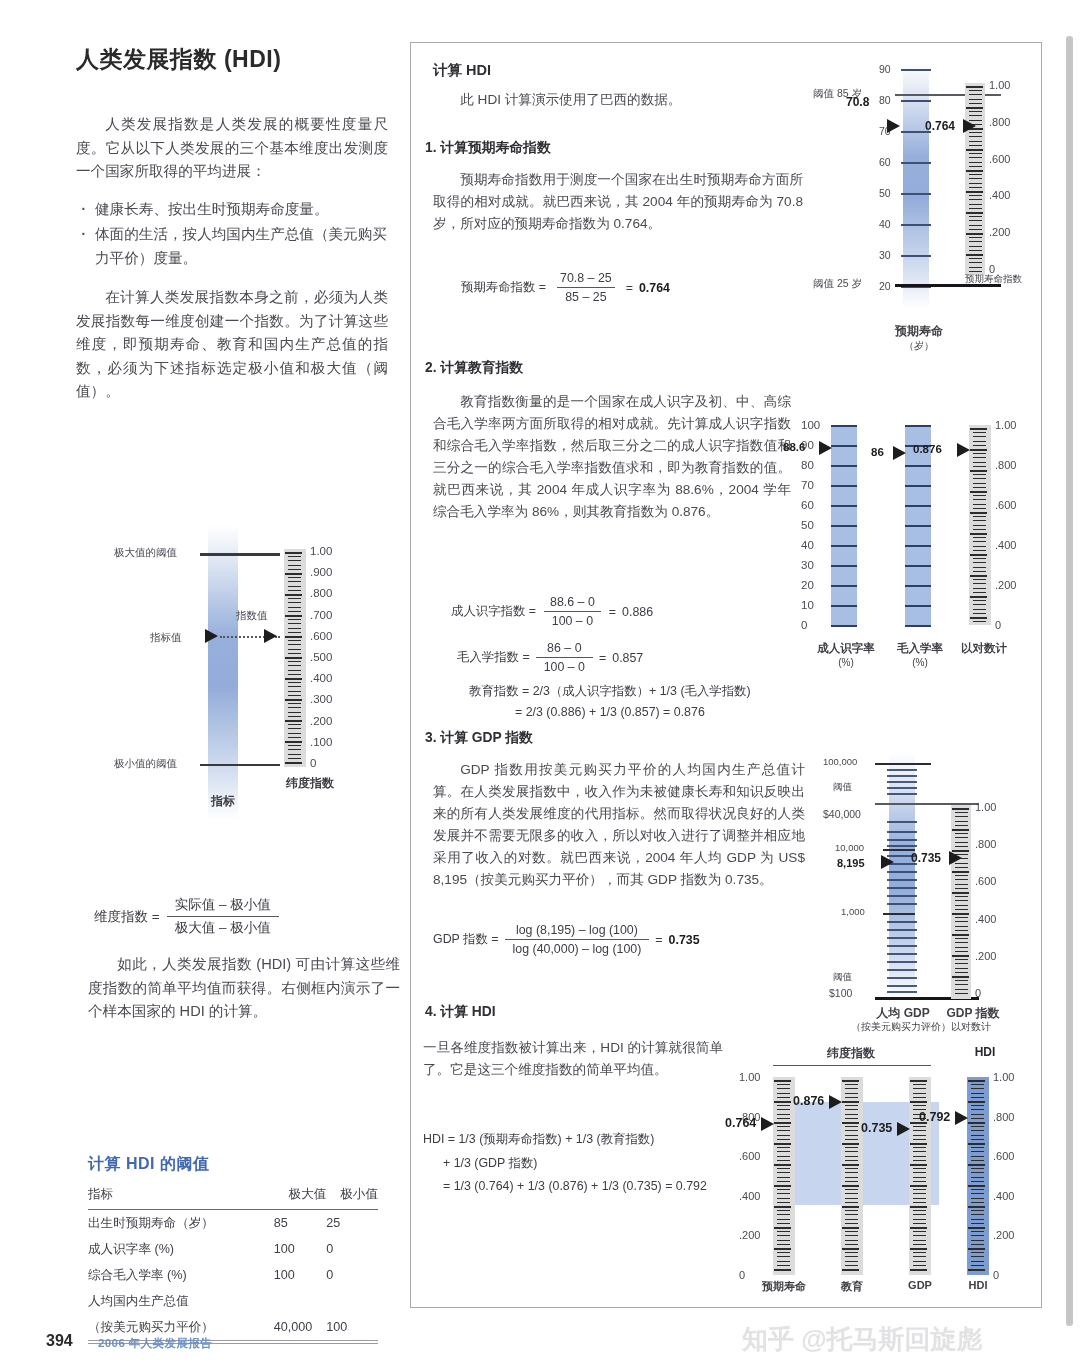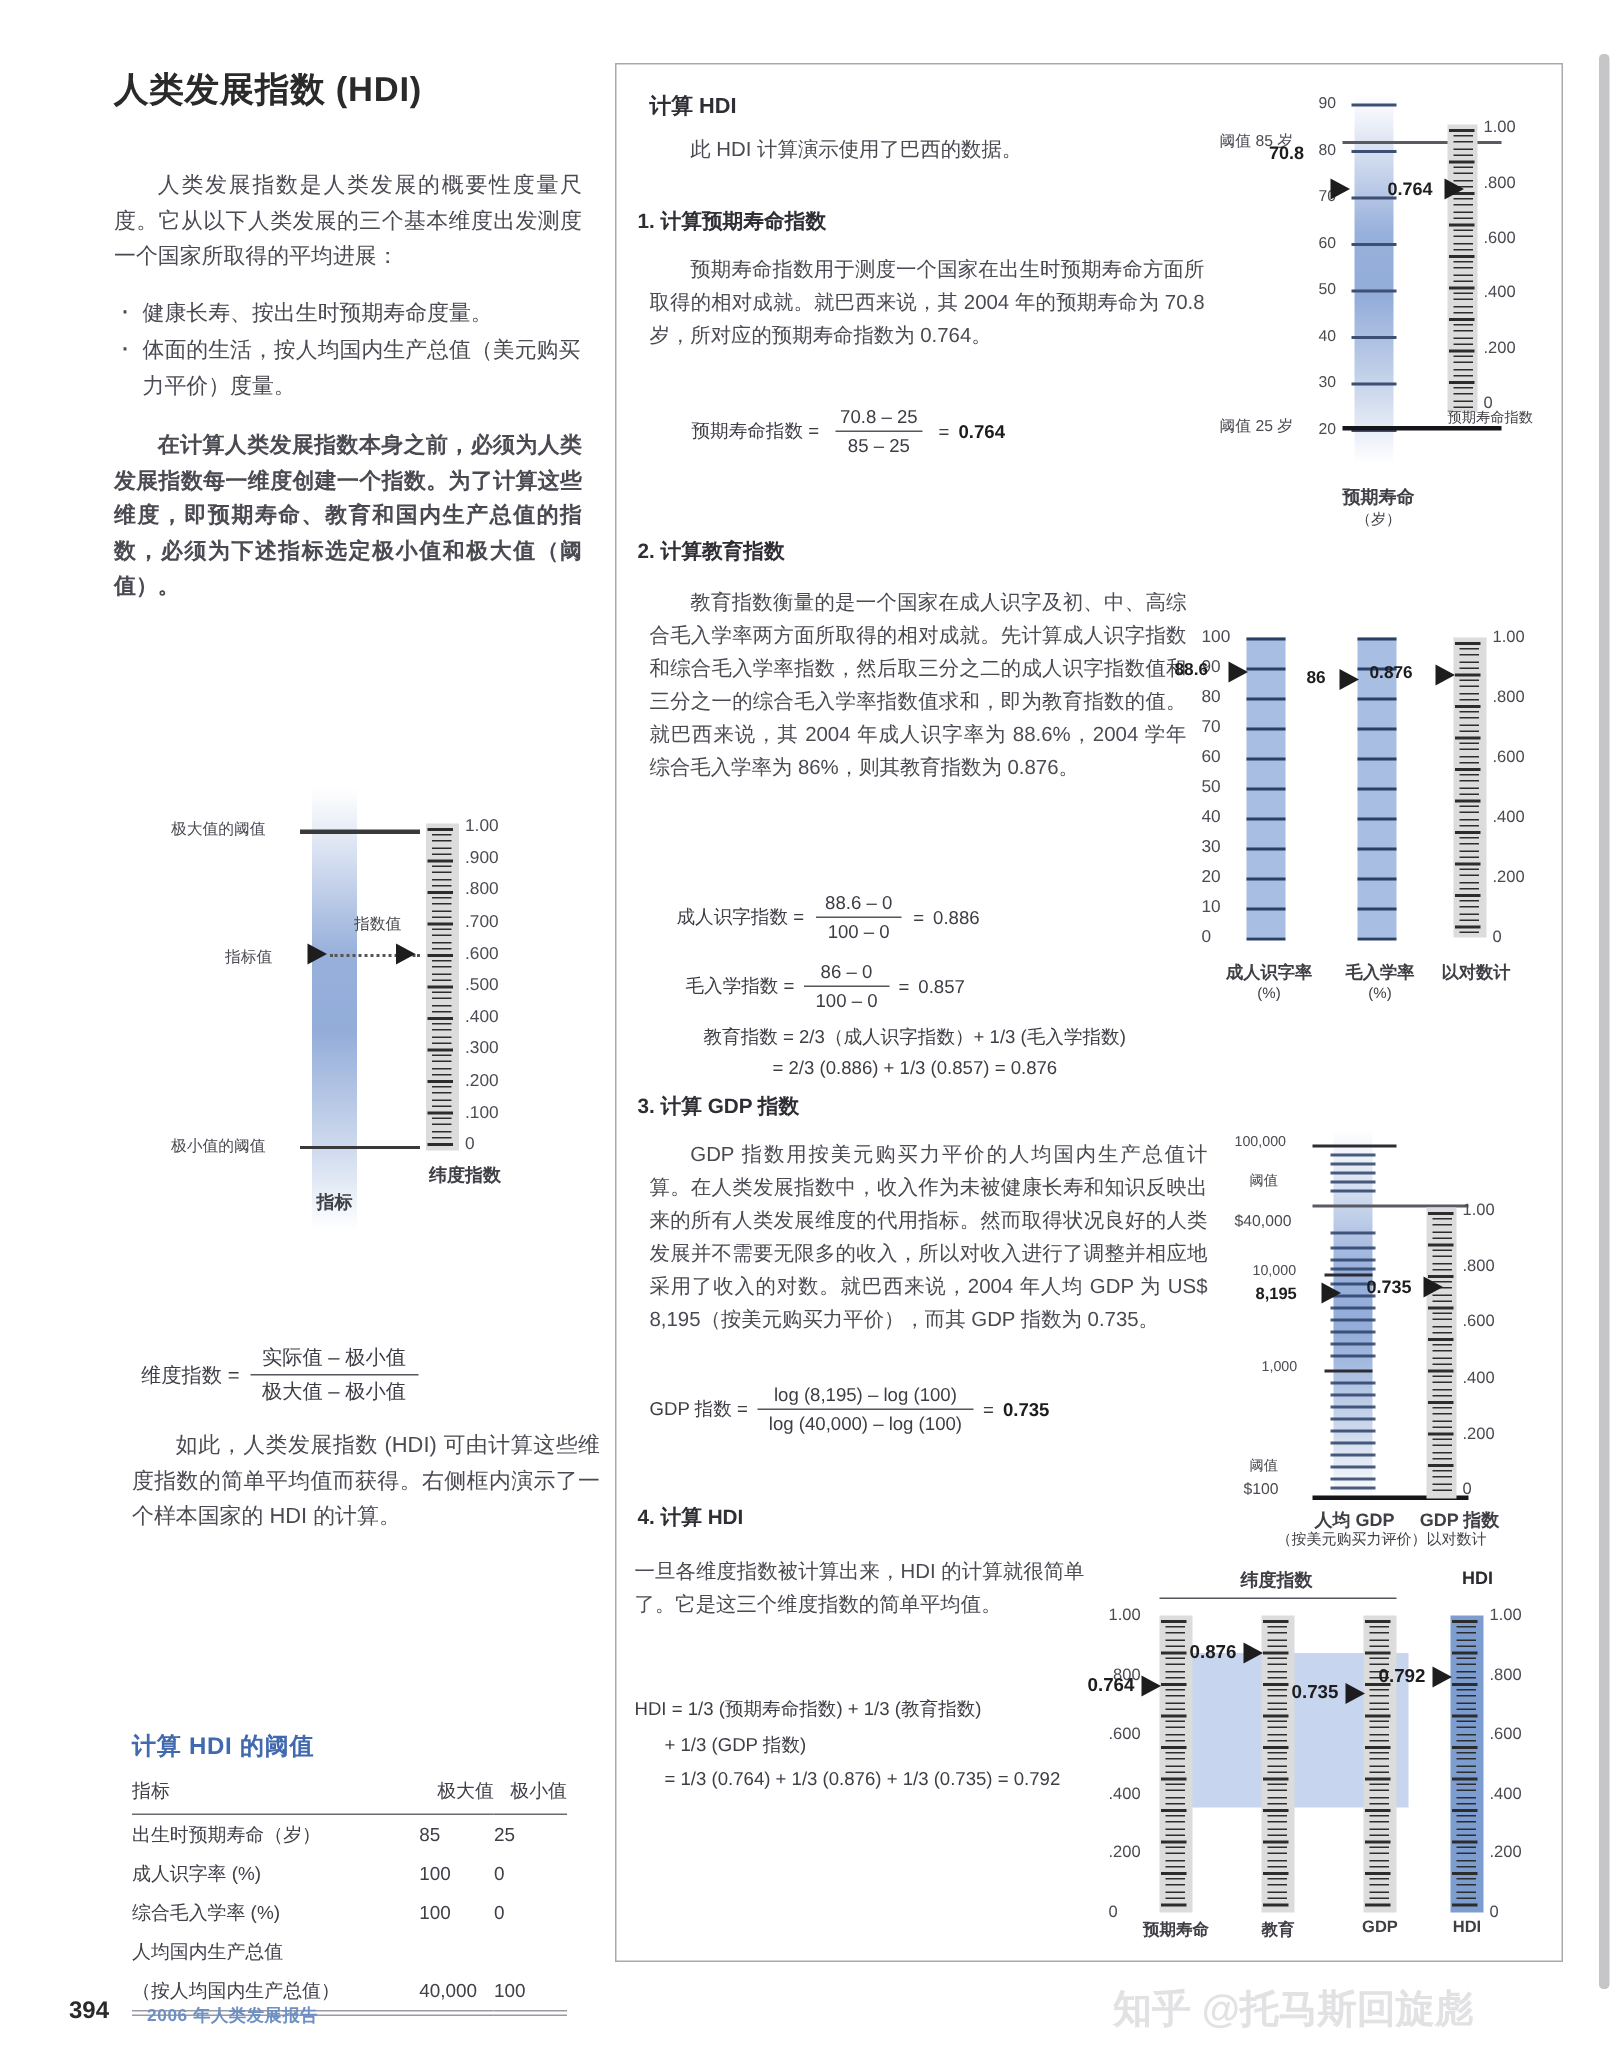--- a/index.html
+++ b/index.html
@@ -125,21 +125,21 @@
 
     <h1 class="doc-title">人类发展指数 (HDI)</h1>
 
     <p class="para">人类发展指数是人类发展的概要性度量尺度。它从以下人类发展的三个基本维度出发测度一个国家所取得的平均进展：</p>
 
     <ul class="bullets">
       <li>健康长寿、按出生时预期寿命度量。</li>
       <li>体面的生活，按人均国内生产总值（美元购买力平价）度量。</li>
     </ul>
 
-    <p class="para" style="margin-top:16px;font-weight:bold;">在计算人类发展指数本身之前，必须为人类发展指数每一维度创建一个指数。为了计算这些维度，即预期寿命、教育和国内生产总值的指数，必须为下述指标选定极小值和极大值（阈值）。</p>
+    <p class="para" style="margin-top:16px;">在计算人类发展指数本身之前，必须为人类发展指数每一维度创建一个指数。为了计算这些维度，即预期寿命、教育和国内生产总值的指数，必须为下述指标选定极小值和极大值（阈值）。</p>
   </div>
 
   <div class="scale-fig" style="position:absolute;left:88px;top:525px;width:320px;height:295px;">
 
     <div class="grad-col" style="left:120px;top:0px;width:30px;height:295px;"></div>
 
     <div class="hline" style="left:112px;top:28px;width:80px;height:2.5px;"></div>
     <div class="lbl" style="left:26px;top:21px;">极大值的阈值</div>
 
     <div class="hline" style="left:112px;top:239px;width:80px;height:2px;"></div>
@@ -262,21 +262,21 @@
             <td class="lead">综合毛入学率 (%)</td>
             <td>100</td>
             <td>0</td>
           </tr>
           <tr>
             <td class="lead">人均国内生产总值</td>
             <td></td>
             <td></td>
           </tr>
           <tr>
-            <td class="lead">（按人均国内生产总值）</td>
+            <td class="lead">（按美元购买力平价）</td>
             <td>40,000</td>
             <td>100</td>
           </tr>
         </tbody>
     </table>
     <div class="tbl-bottomrule"></div>
   </div>
 
   <div class="right-box">
 

